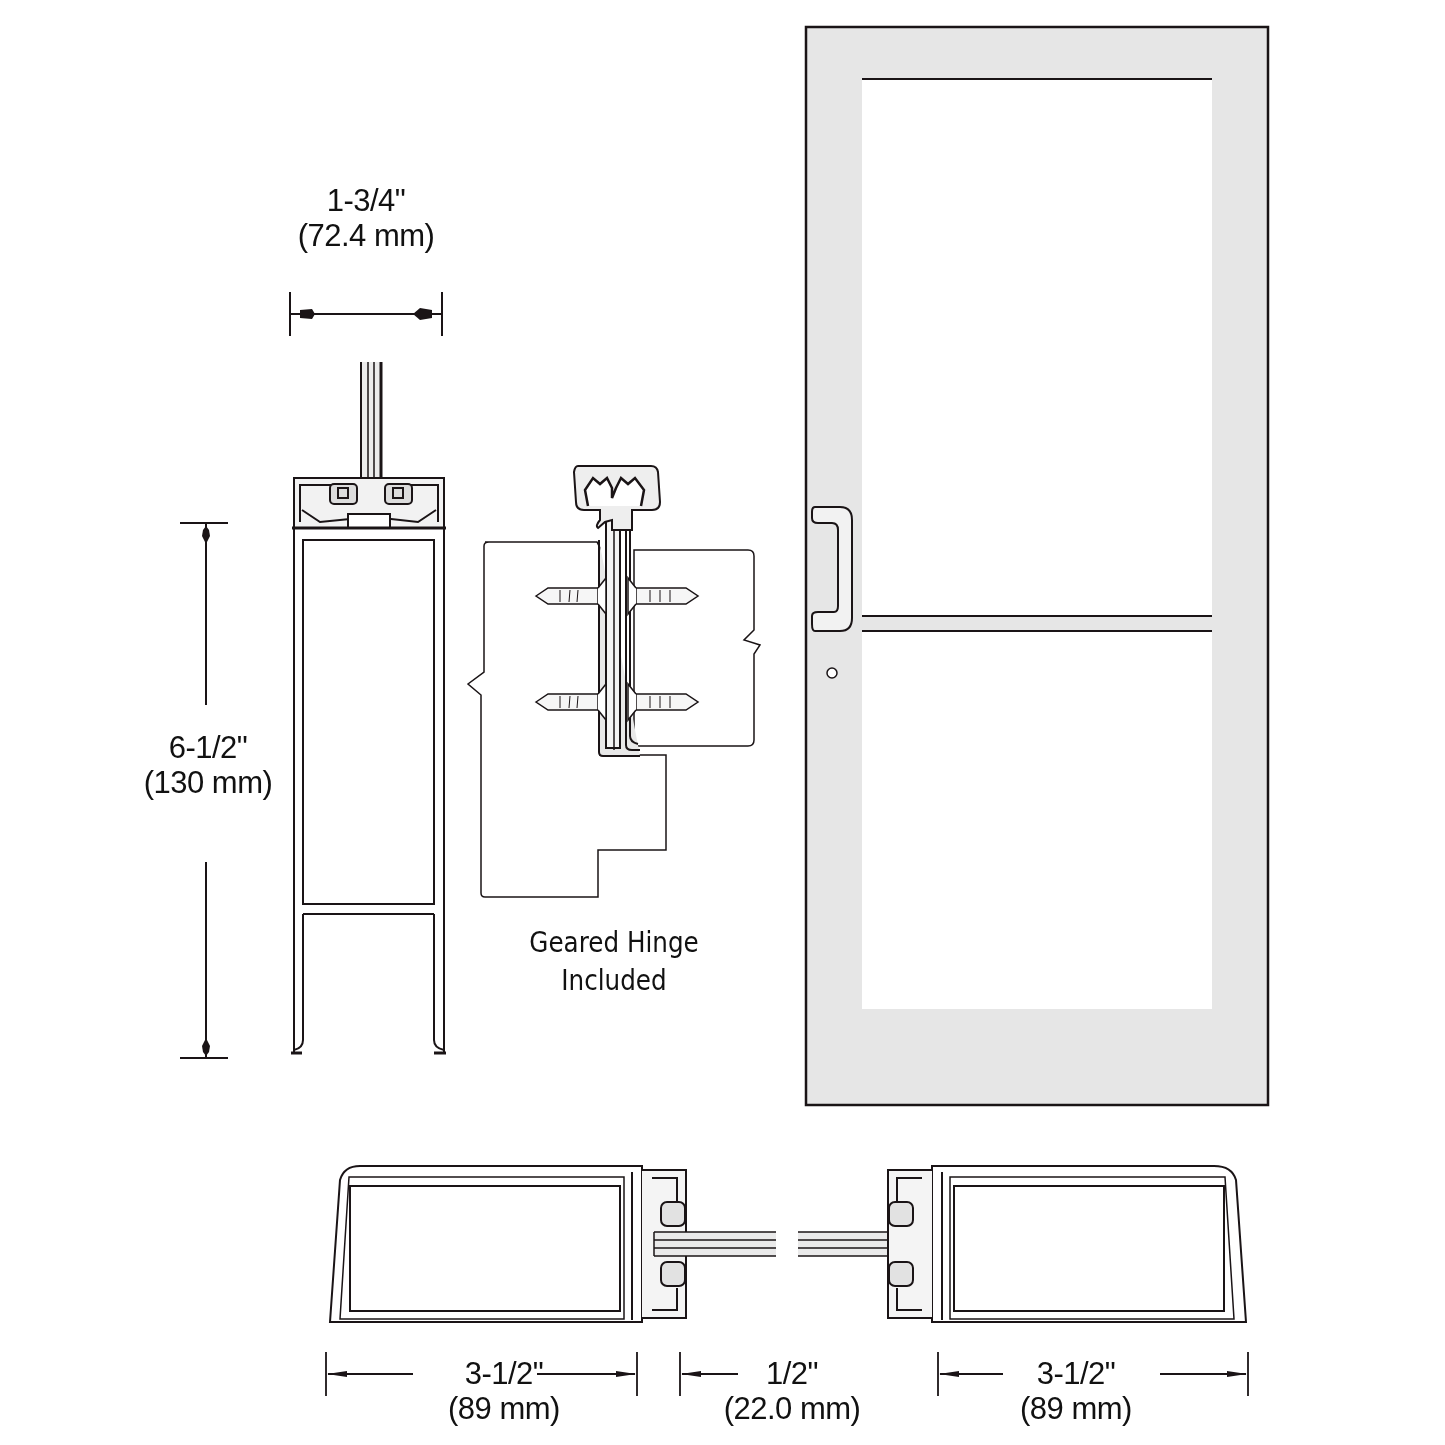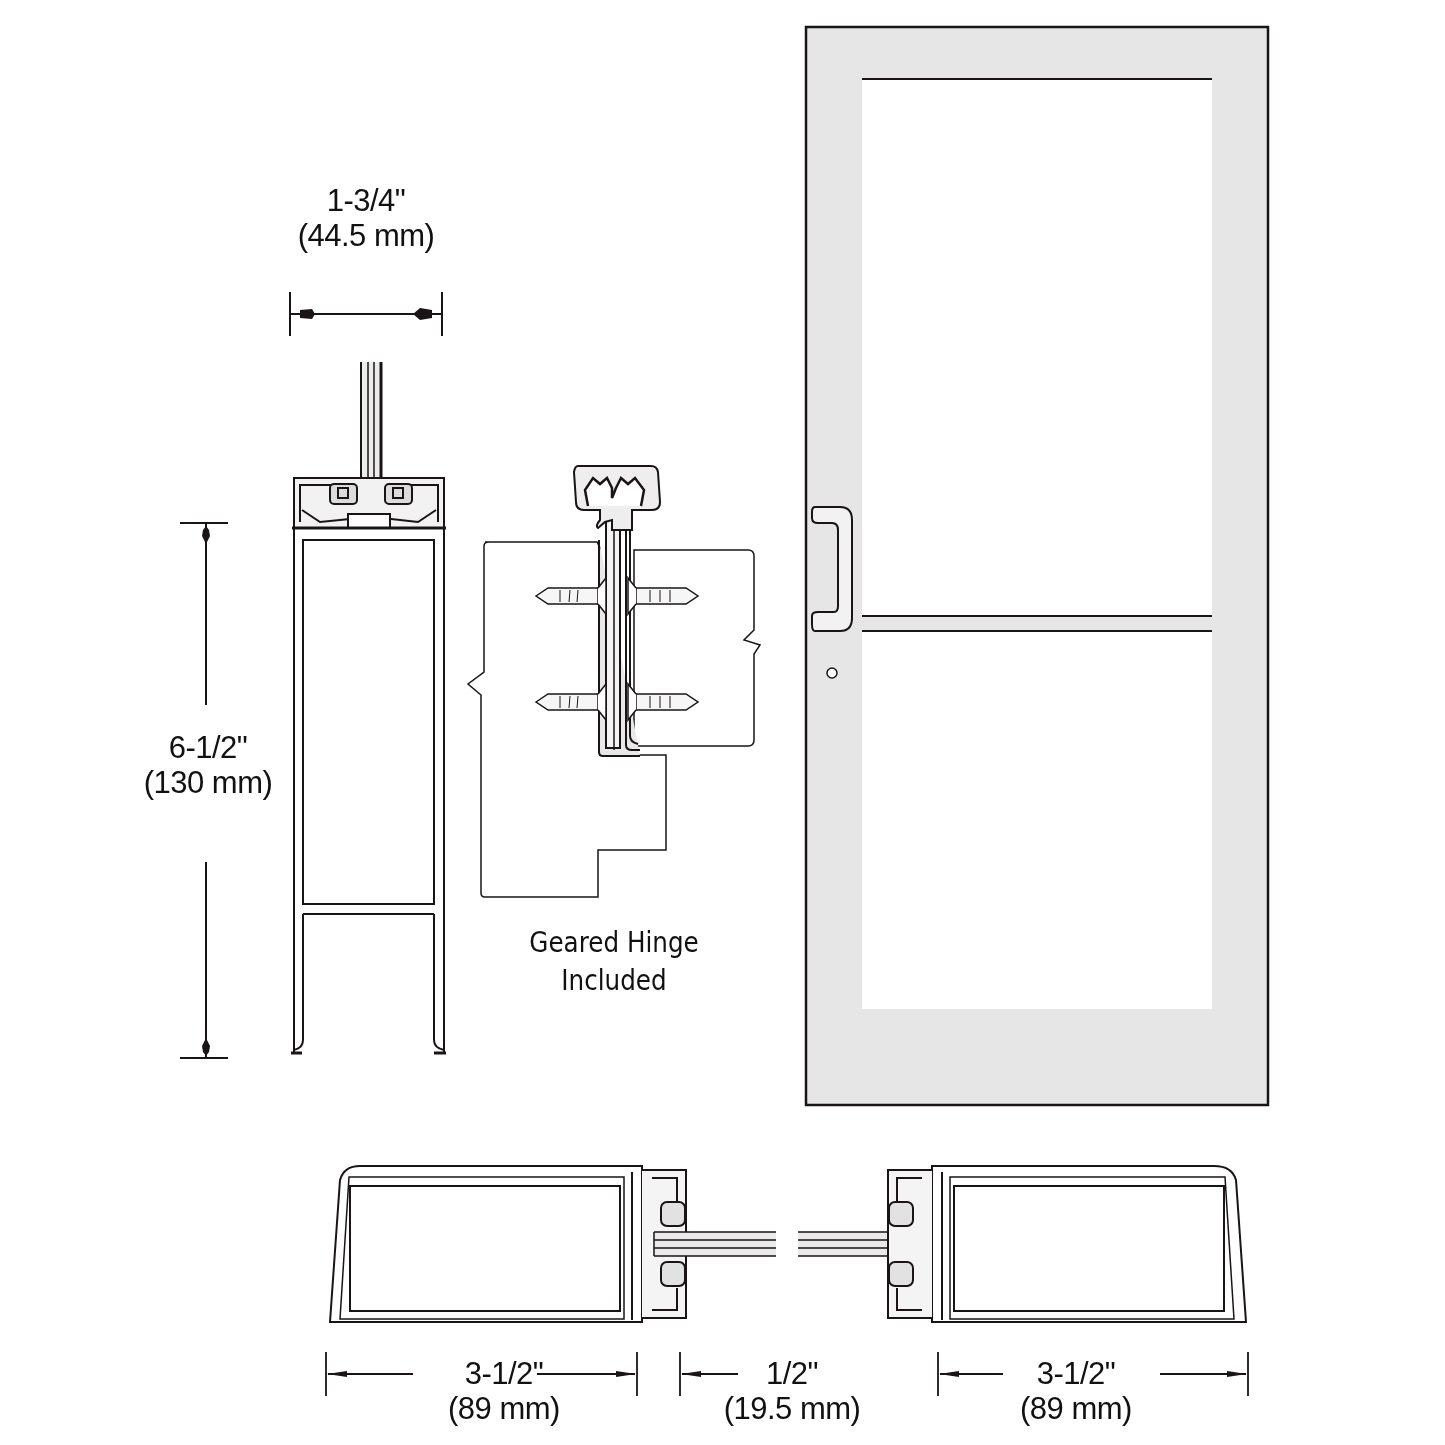--- a/index.html
+++ b/index.html
@@ -179,39 +179,39 @@
     <line x1="682" y1="1374" x2="738" y2="1374" marker-start="url(#arrowStart)"></line>
     <line x1="938" y1="1352" x2="938" y2="1396"></line>
     <line x1="1248" y1="1352" x2="1248" y2="1396"></line>
     <line x1="940" y1="1374" x2="1003" y2="1374" marker-start="url(#arrowStart)"></line>
     <line x1="1160" y1="1374" x2="1246" y2="1374" marker-end="url(#arrowEnd)"></line>
   </g>
 </svg>
 
 <div class="dim-text" style="left:266px; top:183px; width:200px;">
   <div>1-3/4"</div>
-  <div>(44.5 mm)</div>
+  <div>(72.4 mm)</div>
 </div>
 
 <div class="dim-text" style="left:110px; top:730px; width:196px;">
   <div>6-1/2"</div>
   <div>(130 mm)</div>
 </div>
 
 <div class="caption-text" style="left:496px; top:924px; width:236px;">
   <div>Geared Hinge</div>
   <div>Included</div>
 </div>
 
 <div class="dim-text" style="left:404px; top:1356px; width:200px;">
   <div>3-1/2"</div>
   <div>(89 mm)</div>
 </div>
 
 <div class="dim-text" style="left:692px; top:1356px; width:200px;">
   <div>1/2"</div>
-  <div>(19.5 mm)</div>
+  <div>(22.0 mm)</div>
 </div>
 
 <div class="dim-text" style="left:976px; top:1356px; width:200px;">
   <div>3-1/2"</div>
   <div>(89 mm)</div>
 </div>
 
 </body></html>

